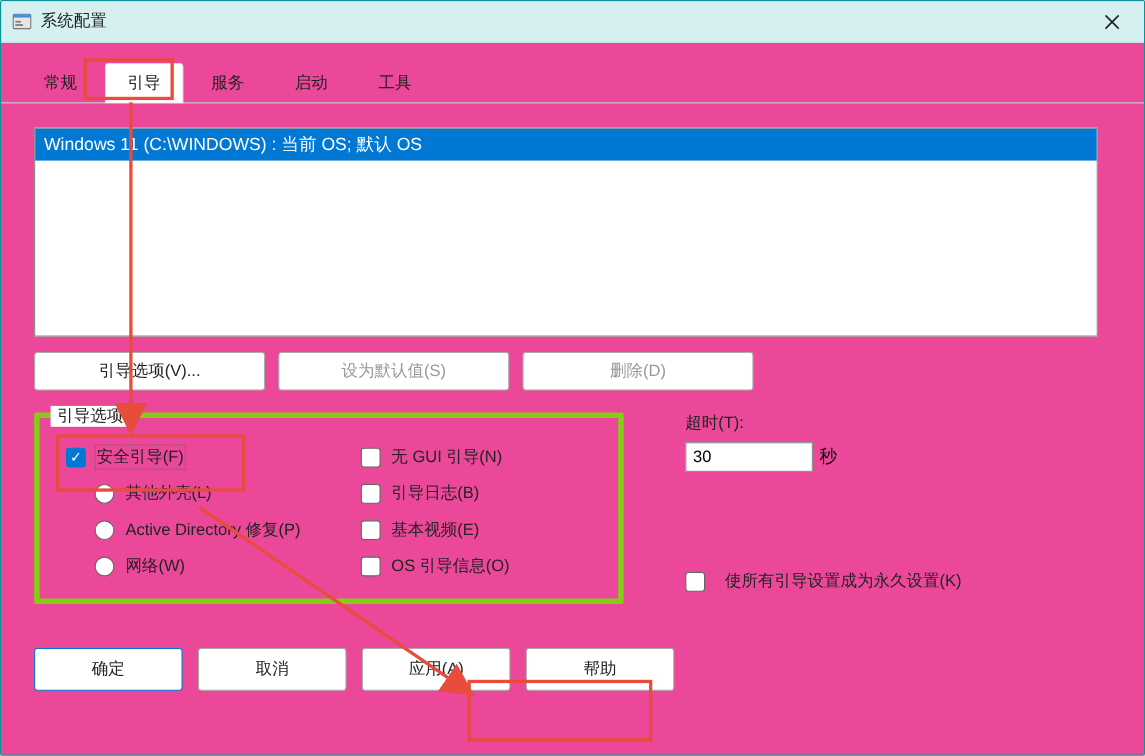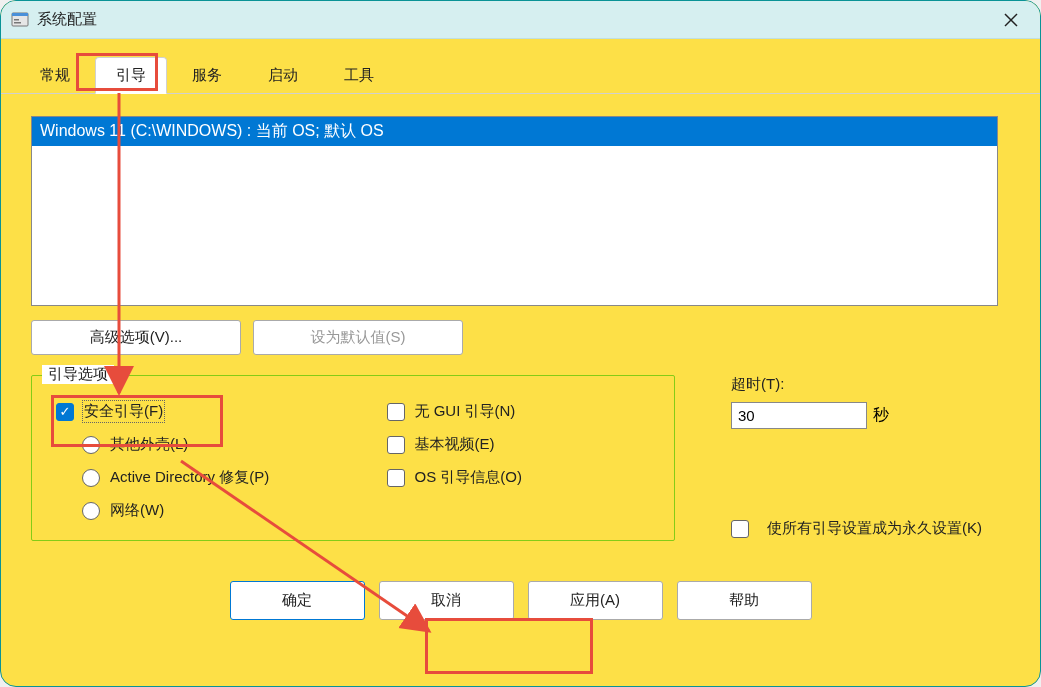--- a/index.html
+++ b/index.html
@@ -1,18 +1,18 @@
 <!DOCTYPE html>
 <html><head>
 <meta charset="utf-8">
 <style>
 * { box-sizing: border-box; margin: 0; padding: 0; font-family: "Microsoft YaHei", "Segoe UI", sans-serif; }
 body { background: #f0f0f0; width: 1041px; height: 687px; overflow: hidden; position: relative; }
 
-.window { width: 1041px; height: 687px; background: #fde047; border: 1px solid #0a9396; border-radius: 16px; overflow: hidden; position: relative; }
+.window { width: 1041px; height: 687px; background: #ec4899; border: 1px solid #0a9396; border-radius: 2px; overflow: hidden; position: relative; }
 
 .titlebar { height: 38px; background: #d6eff0; display: flex; align-items: center; padding: 0 10px; border-bottom: 1px solid #c0dfe0; }
 .titlebar .app-icon { width: 18px; height: 18px; margin-right: 8px; display: inline-flex; align-items: center; justify-content: center; }
 .titlebar .title { font-size: 15px; color: #222; flex: 1; }
 .titlebar .close { width: 38px; height: 38px; display: flex; align-items: center; justify-content: center; cursor: pointer; font-size: 16px; color: #222; }
 
 .tabs { display: flex; padding: 18px 18px 0 18px; border-bottom: 1px solid #d0d0d0; position: relative; }
 .tab { padding: 8px 20px; font-size: 15px; color: #222; border: 1px solid transparent; border-bottom: none; background: transparent; cursor: pointer; margin-right: 4px; position: relative; }
 .tab.active { border-color: #d0d0d0; background: #fff; border-bottom: 1px solid #fff; margin-bottom: -1px; border-radius: 4px 4px 0 0; }
 
@@ -24,43 +24,43 @@
 
 .os-list { width: 100%; height: 190px; border: 1px solid #888; background: #fff; margin-top: 4px; }
 .os-list-item { background: #0078d4; color: #fff; font-size: 16px; padding: 4px 8px; }
 
 .row-buttons { display: flex; gap: 12px; margin-top: 14px; }
 .btn { font-size: 15px; padding: 7px 36px; background: #fff; border: 1px solid #aaa; border-radius: 3px; cursor: pointer; color: #222; }
 .btn.disabled { color: #999; }
 .btn.primary { border: 1px solid #0078d4; }
 
 .lower { display: flex; margin-top: 20px; }
-.boot-options { width: 644px; border: 1px solid #84cc16; border-radius: 2px; padding: 26px 24px 20px 24px; position: relative; }
+.boot-options { width: 536px; border: 5px solid #84cc16; border-radius: 2px; padding: 26px 24px 20px 24px; position: relative; }
 .boot-options-legend { position: absolute; top: -11px; left: 10px; background: #fff; padding: 0 6px; font-size: 15px; color: #222; }
 .opts-columns { display: flex; gap: 20px; }
 .col-left { width: 330px; display: flex; flex-direction: column; gap: 14px; }
 .col-right { width: 280px; display: flex; flex-direction: column; gap: 14px; }
 
 .checkbox-row, .radio-row { display: flex; align-items: center; gap: 10px; font-size: 15px; color: #222; }
 .radio-row { padding-left: 26px; }
 .cb { width: 18px; height: 18px; border: 1.5px solid #666; border-radius: 3px; display: inline-flex; align-items: center; justify-content: center; background: #fff; }
 .cb.checked { background: #0078d4; border-color: #0078d4; color: #fff; }
 .cb.checked::after { content: "✓"; font-size: 13px; color: #fff; line-height: 1; }
 .radio { width: 18px; height: 18px; border: 1.5px solid #666; border-radius: 50%; display: inline-flex; align-items: center; justify-content: center; background: #fff; }
 .radio.checked { border-color: #0078d4; }
 .radio.checked::after { content: ""; width: 8px; height: 8px; background: #0078d4; border-radius: 50%; }
 .dotted-outline { outline: 1px dotted #666; outline-offset: 1px; }
 
 .right-panel { margin-left: 56px; flex: 1; }
 .timeout-label { font-size: 15px; color: #222; }
 .timeout-row { margin-top: 8px; display: flex; align-items: center; gap: 6px; }
-.timeout-input { width: 136px; font-size: 15px; padding: 4px 6px; border: 1px solid #888; background: #fff; }
+.timeout-input { width: 116px; font-size: 15px; padding: 4px 6px; border: 1px solid #888; background: #fff; }
 .perm-row { margin-top: 90px; display: flex; align-items: center; gap: 18px; font-size: 15px; color: #222; }
 
-.bottom-buttons { display: flex; justify-content: center; gap: 14px; padding: 20px 30px 20px 30px; }
+.bottom-buttons { display: flex; justify-content: flex-start; gap: 14px; padding: 20px 30px 20px 30px; }
 .bottom-buttons .btn { min-width: 135px; padding: 9px 0; text-align: center; }
 
 svg.arrow { position: absolute; top: 0; left: 0; width: 1041px; height: 687px; z-index: 20; pointer-events: none; }
 
 .app-icon svg { width: 18px; height: 18px; }
 </style>
 </head>
 <body>
 
 <div class="window">
@@ -91,22 +91,23 @@
     <div class="tab">工具</div>
   </div>
 
   <div class="content">
 
     <div class="os-list">
       <div class="os-list-item">Windows 11 (C:\WINDOWS) : 当前 OS; 默认 OS</div>
     </div>
 
     <div class="row-buttons">
-      <button class="btn" style="min-width:210px"><span>高级选项(V)...</span></button>
+      <button class="btn" style="min-width:210px"><span>引导选项(V)...</span></button>
       <button class="btn disabled" style="min-width:210px"><span>设为默认值(S)</span></button>
+      <button class="btn disabled" style="min-width:210px"><span>删除(D)</span></button>
     </div>
 
     <div class="lower">
       <div class="boot-options">
         <span class="boot-options-legend">引导选项</span>
         <div class="opts-columns">
           <div class="col-left">
             <label class="checkbox-row">
               <span class="cb checked"></span>
               <span class="dotted-outline">安全引导(F)</span>
@@ -121,20 +122,24 @@
             </label>
             <label class="radio-row">
               <span class="radio"></span>
               <span>网络(W)</span>
             </label>
           </div>
           <div class="col-right">
             <label class="checkbox-row">
               <span class="cb"></span>
               <span>无 GUI 引导(N)</span>
+            </label>
+            <label class="checkbox-row">
+              <span class="cb"></span>
+              <span>引导日志(B)</span>
             </label>
             <label class="checkbox-row">
               <span class="cb"></span>
               <span>基本视频(E)</span>
             </label>
             <label class="checkbox-row">
               <span class="cb"></span>
               <span>OS 引导信息(O)</span>
             </label>
           </div>

